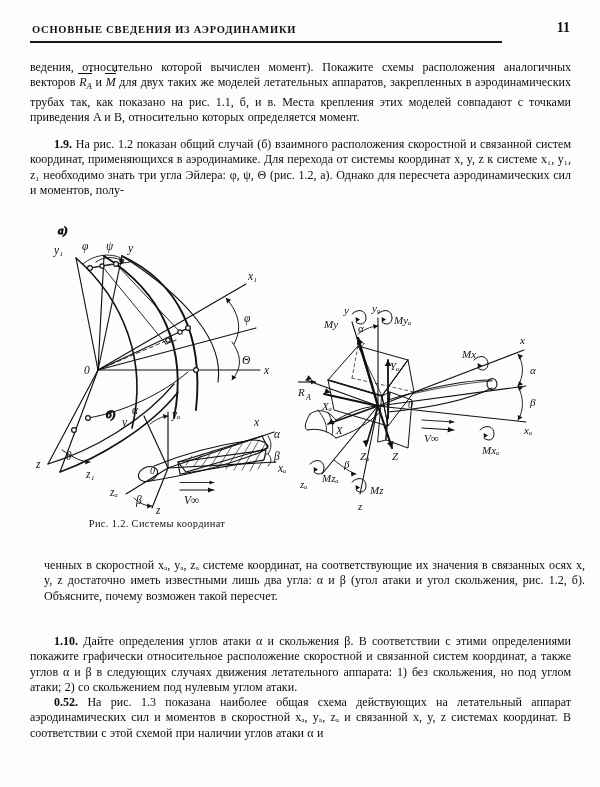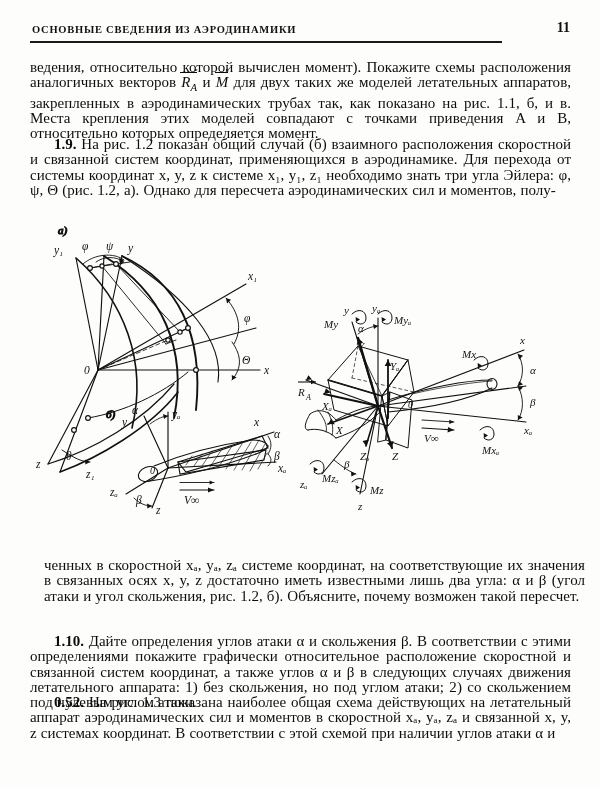--- a/index.html
+++ b/index.html
@@ -57,21 +57,21 @@
     font-family: "Liberation Serif", "DejaVu Serif", serif;
     color: #101010;
   }
 
   
   .col {
     position: absolute;
     left: 30px;
     width: 541px;
     text-align: justify;
-    font-size: 15px;
+    font-size: 12px;
     line-height: 15.3px;
     letter-spacing: 0.02px;
     word-spacing: 0.3px;
   }
   .col p {
     margin: 0;
   }
   .col p.ind {
     text-indent: 24px;
   }
@@ -429,20 +429,21 @@
       <text x="128" y="154" font-size="11">V∞</text>
 
       <text x="4" y="200" font-size="11">zₐ</text>
       <text x="26" y="194" font-size="11">Mzₐ</text>
       <text x="48" y="180" font-size="11">β</text>
       <text x="74" y="206" font-size="11">Mz</text>
       <text x="62" y="222" font-size="11">z</text>
     </svg>
   </div>
 
+  <div class="figcap" id="cap-12">Рис. 1.2. Системы координат</div>
 
   <div class="col blk-3">
     <p>ченных в скоростной xₐ, yₐ, zₐ системе координат, на соответствующие их значения в связанных осях x, y, z достаточно иметь известными лишь два угла: α и β (угол атаки и угол скольжения, рис. 1.2, б). Объясните, почему возможен такой пересчет.</p>
   </div>
 
   <div class="col blk-4">
     <p class="ind"><b class="bf">1.10.</b> <span>Дайте определения углов атаки α и скольжения β. В соответствии с этими определениями покажите графически относительное расположение скоростной и связанной систем координат, а также углов α и β в следующих случаях движения летательного аппарата: 1) без скольжения, но под углом атаки; 2) со скольжением под нулевым углом атаки.</span></p>
   </div>
 
   <div class="col blk-5">

